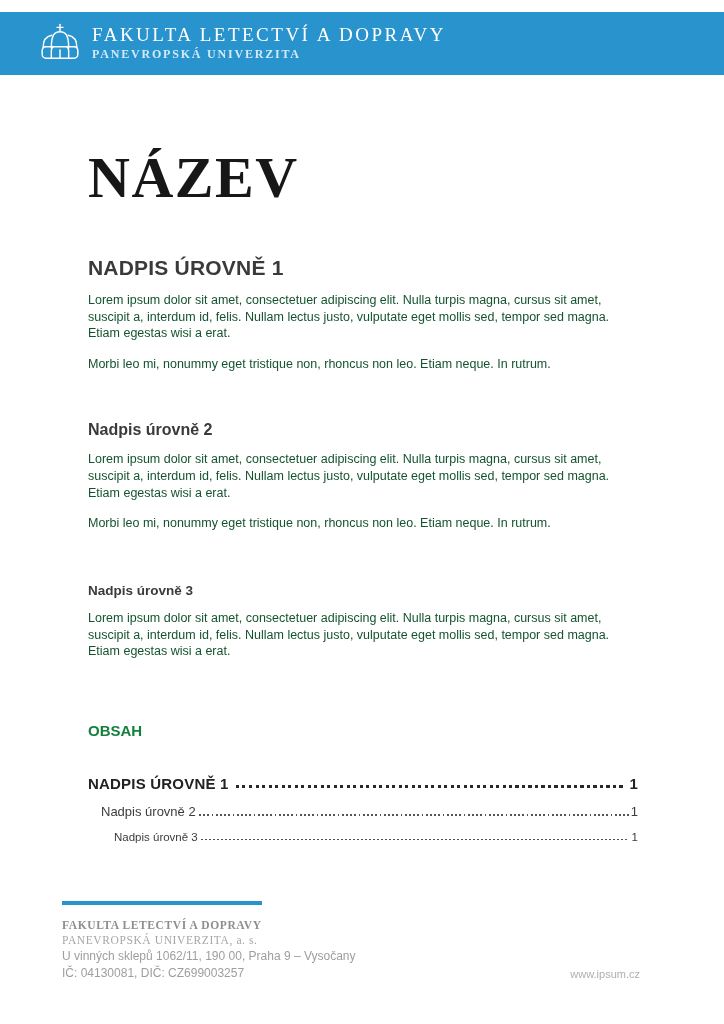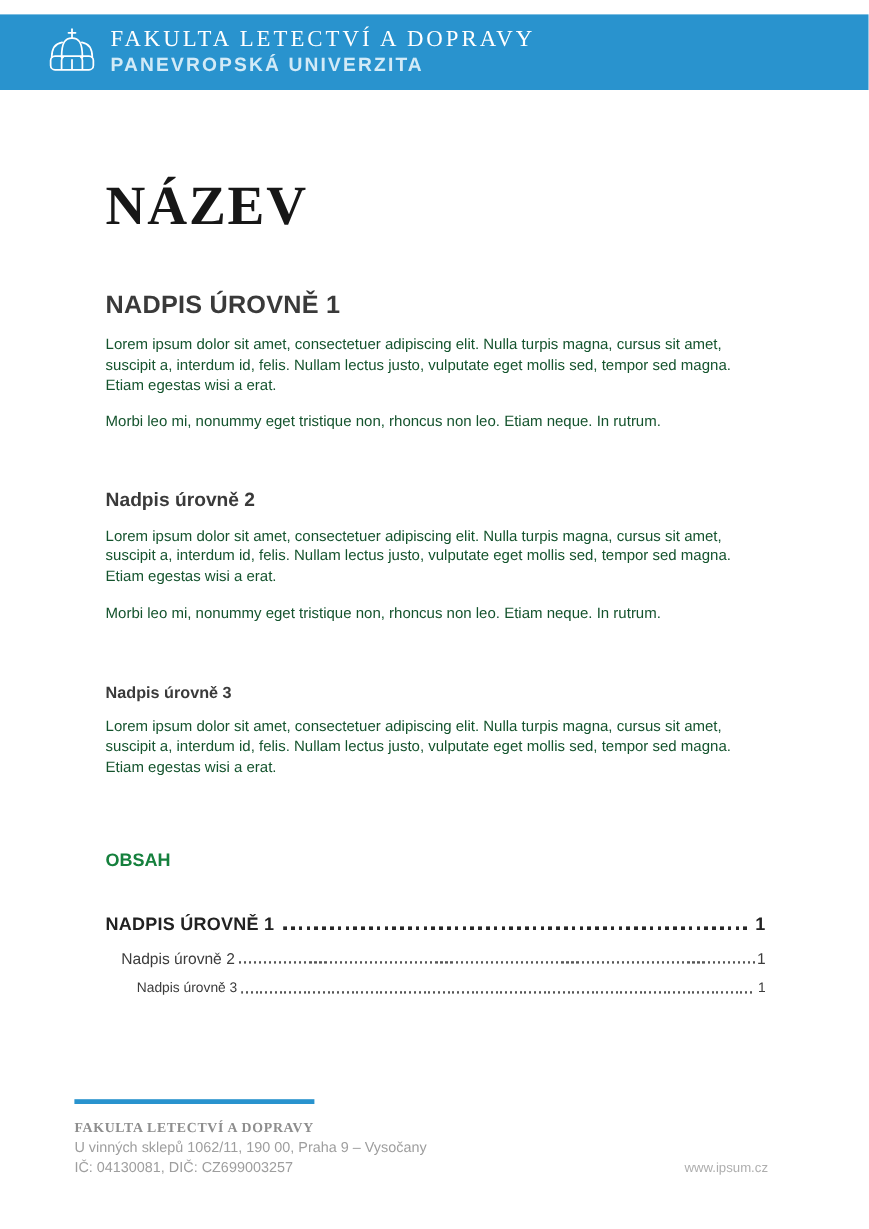--- a/index.html
+++ b/index.html
@@ -31,40 +31,40 @@
   .brand { margin-left: 10px; }
   .brand-title {
     font-family: "Liberation Serif", "DejaVu Serif", serif;
     font-size: 19px;
     letter-spacing: 2.5px;
     color: #ffffff;
     line-height: 1.1;
     white-space: nowrap;
   }
   .brand-sub {
-    font-family: Liberation Sans, sans-serif;
-    font-size: 16px;
+    font-family: Liberation Serif, serif;
+    font-size: 12px;
     font-weight: bold;
     letter-spacing: 1.8px;
     color: #d2eaf7;
     margin-top: 2px;
     white-space: nowrap;
   }
 
   
   .content {
     position: absolute;
     top: 75px; left: 88px;
     width: 550px;
   }
   .doc-title {
     margin-top: 73px;
     font-family: "Liberation Serif", "DejaVu Serif", serif;
     font-weight: 700;
-    font-size: 46px;
+    font-size: 58px;
     letter-spacing: 1.5px;
     color: #171717;
     line-height: 1.05;
   }
   .h-l1 {
     margin: 47px 0 12px;
     font-size: 21px;
     font-weight: 700;
     color: #3a3a3a;
     letter-spacing: 0.2px;
@@ -236,18 +236,19 @@
         <span class="leader lead-3"></span>
         <span class="toc-page">1</span>
       </div>
     </div>
 
   </div>
 
   <div class="footer">
     <div class="footer-rule"></div>
     <div class="f-faculty">FAKULTA LETECTVÍ A DOPRAVY</div>
+    <div class="f-univ">PANEVROPSKÁ UNIVERZITA, a. s.</div>
     <div class="f-addr">U vinných sklepů 1062/11, 190 00, Praha 9 – Vysočany</div>
     <div class="f-ids">IČ: 04130081, DIČ: CZ699003257</div>
     <a href="#" class="f-web">www.ipsum.cz</a>
   </div>
 
 </div>
 
 </body></html>

